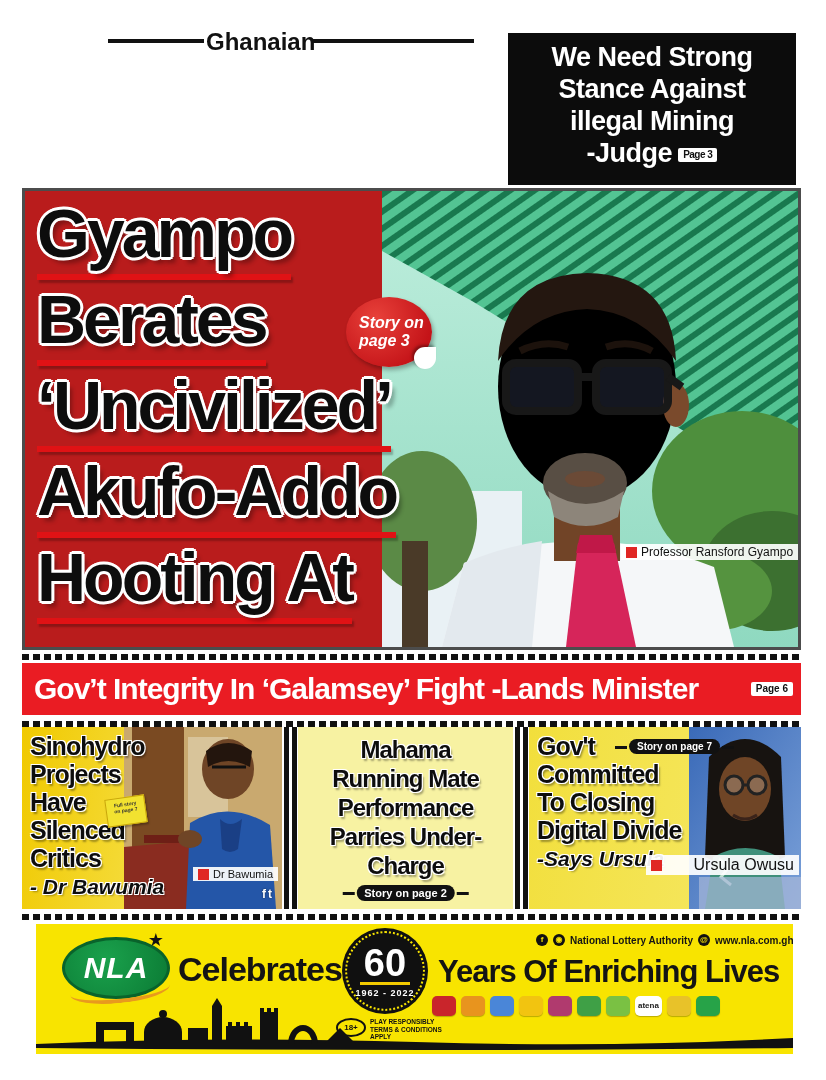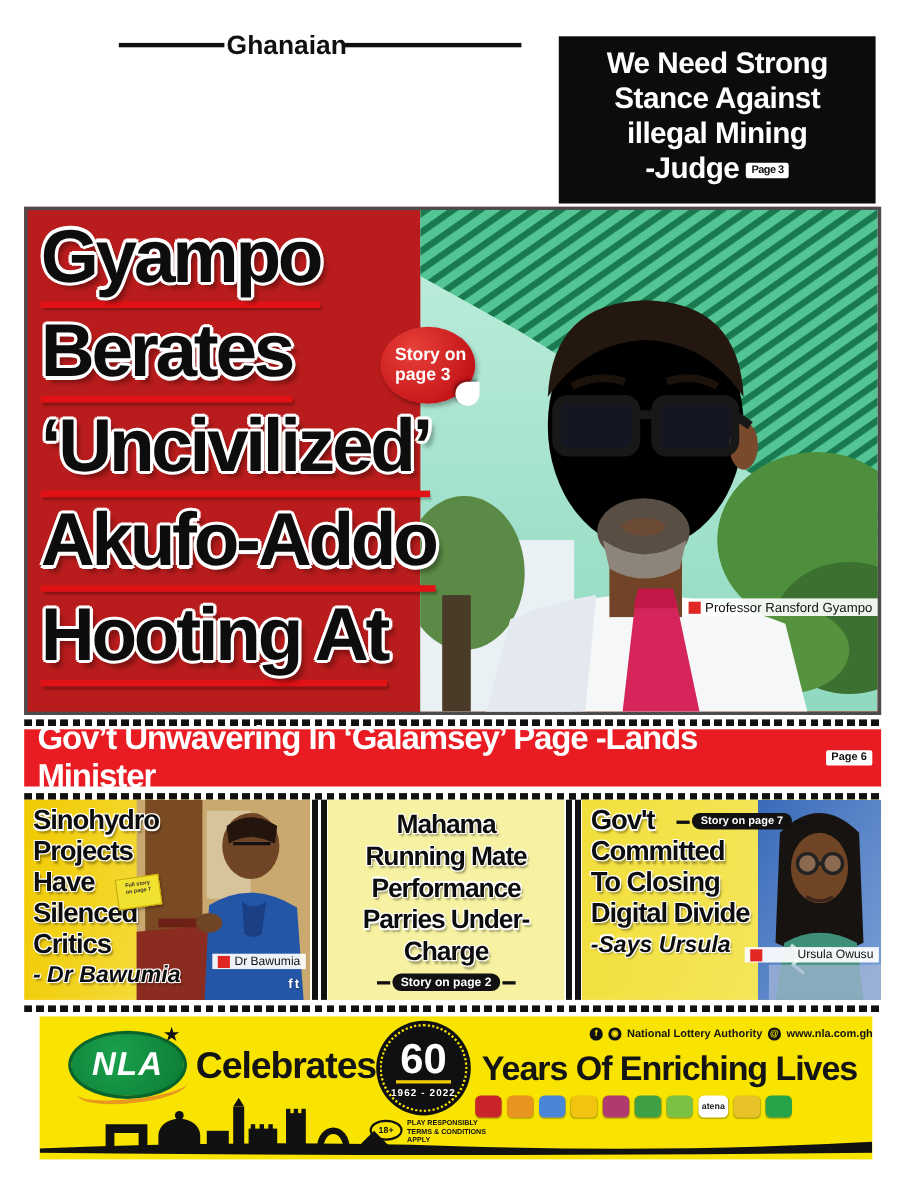--- a/index.html
+++ b/index.html
@@ -65,20 +65,21 @@
   .hl-line::after {
     content:""; display:block; height:6px; background:#e01215; margin-top:3px;
     box-shadow:2px 3px 2px rgba(0,0,0,0.25);
   }
   .story-circle {
     position:absolute; left:321px; top:106px; width:86px; height:70px; z-index:4;
     background:radial-gradient(circle at 35% 30%, #e8413a, #c41318 75%);
     border-radius:50%; color:#fff; font-weight:bold; font-size:16px; line-height:18px;
     display:flex; flex-direction:column; justify-content:center; padding-left:13px;
     box-shadow:2px 3px 4px rgba(0,0,0,0.3);
+    font-style:italic;
   }
   .story-circle::after {
     content:""; position:absolute; right:-4px; bottom:-2px; width:22px; height:22px;
     background:#fff; border-radius:50% 0 50% 50%;
     box-shadow:-2px -2px 3px rgba(0,0,0,0.35);
   }
   .photo-cap {
     position:absolute; z-index:5; display:flex; align-items:center; gap:4px;
     background:rgba(255,255,255,0.92); padding:1px 5px; font-size:12px; color:#111;
     white-space:nowrap;
@@ -127,21 +128,21 @@
   .sticky-note {
     position:absolute; left:84px; top:70px; z-index:4; width:40px; height:28px;
     background:#f2e230; border:1px solid #caa60a; transform:rotate(-8deg);
     font-size:5px; font-weight:bold; color:#333; padding:3px 2px; line-height:6px; text-align:center;
     box-shadow:1px 2px 2px rgba(0,0,0,0.3);
   }
   .box-photo { position:absolute; top:0; right:0; height:100%; z-index:1; }
   .box1 .box-photo { width:158px; }
   .box3 .box-photo { width:112px; }
   .box1 .photo-cap { right:4px; bottom:28px; font-size:11px; }
-  .box3 .photo-cap { right:2px; bottom:34px; font-size:11px;gap:32px; }
+  .box3 .photo-cap { right:2px; bottom:34px; font-size:16px;gap:32px; }
   .social-mini { position:absolute; right:8px; bottom:8px; z-index:5; color:#fff; font-size:12px; font-weight:bold; letter-spacing:2px;
     text-shadow:0 0 2px rgba(0,0,0,.6); }
 
   
   .footer-ad {
     position:absolute; left:36px; top:924px; width:757px; height:130px;
     background:#f8e400; overflow:hidden;
   }
   .nla-logo { position:absolute; left:26px; top:13px; width:108px; height:62px; }
   .nla-ellipse {
@@ -272,21 +273,21 @@
 
     <div class="photo-cap">
       <span class="cap-sq"></span>
       <span class="caption-text">Professor Ransford Gyampo</span>
     </div>
   </div>
 
   <div class="dashed d1"></div>
 
   <div class="strap">
-    <span class="strap-text">Gov’t Unwavering In ‘Galamsey’ Page -Lands Minister</span>
+    <span class="strap-text">Gov’t Integrity In ‘Galamsey’ Fight -Lands Minister</span>
     <span class="page-badge">Page 6</span>
   </div>
 
   <div class="dashed d2"></div>
 
   <div class="boxes-row">
 
     <div class="story-box box1">
       <svg class="box-photo" viewBox="0 0 158 182" preserveAspectRatio="none">
         <rect width="158" height="182" fill="#c9a96f"></rect>

